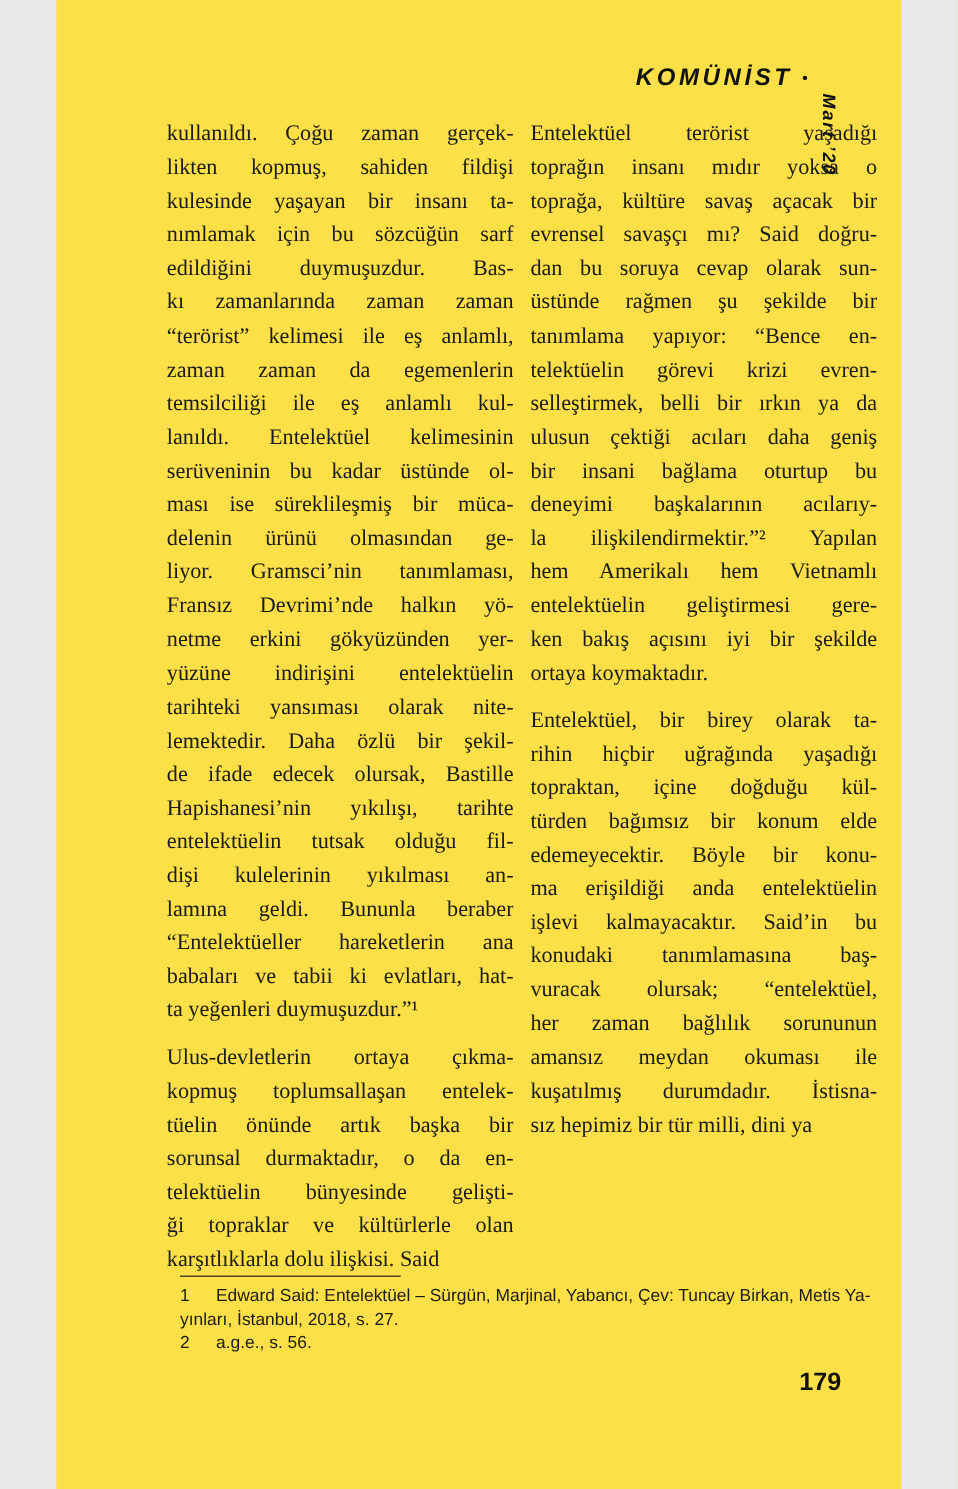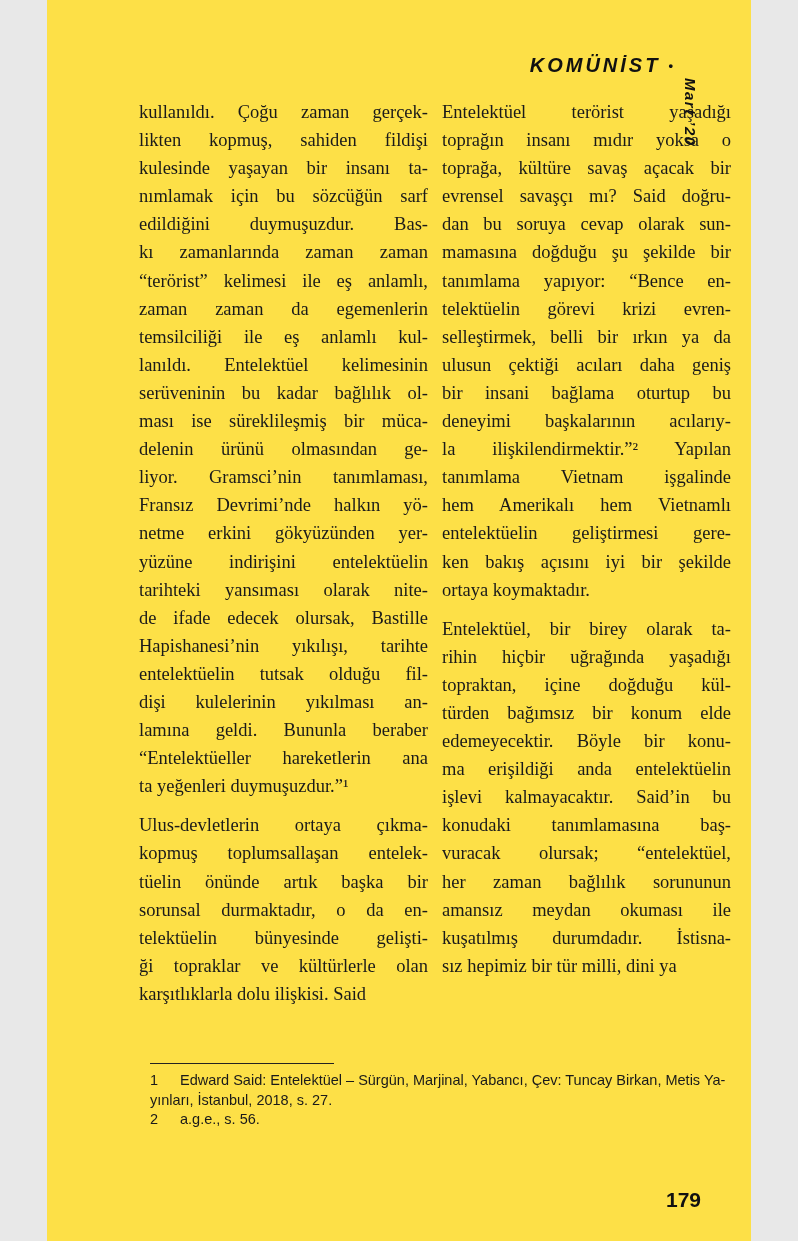--- a/index.html
+++ b/index.html
@@ -71,21 +71,21 @@
   .fn-rule{
     width:184px;
     border-top:1.5px solid #222;
     margin-bottom:7px;
   }
   .fn-first{display:flex;}
   .fn-num{width:30px;flex:none;}
   .fn-text{flex:1;}
   .page-number{
     position:absolute;
-    right:50px;top:1188px;
+    right:50px;top:1140px;
     font-family:"Liberation Sans", sans-serif;
     font-weight:bold;
     font-size:21px;
     color:#111;
   }
 </style>
 </head>
 <body>
 
 <div class="page">
@@ -102,62 +102,63 @@
           <div class="line">kullanıldı. Çoğu zaman gerçek-</div>
           <div class="line">likten kopmuş, sahiden fildişi</div>
           <div class="line">kulesinde yaşayan bir insanı ta-</div>
           <div class="line">nımlamak için bu sözcüğün sarf</div>
           <div class="line">edildiğini duymuşuzdur. Bas-</div>
           <div class="line">kı zamanlarında zaman zaman</div>
           <div class="line">“terörist” kelimesi ile eş anlamlı,</div>
           <div class="line">zaman zaman da egemenlerin</div>
           <div class="line">temsilciliği ile eş anlamlı kul-</div>
           <div class="line">lanıldı. Entelektüel kelimesinin</div>
-          <div class="line">serüveninin bu kadar bağlılık ol-</div>
+          <div class="line">serüveninin bu kadar üstünde ol-</div>
           <div class="line">ması ise süreklileşmiş bir müca-</div>
           <div class="line">delenin ürünü olmasından ge-</div>
           <div class="line">liyor. Gramsci’nin tanımlaması,</div>
           <div class="line">Fransız Devrimi’nde halkın yö-</div>
           <div class="line">netme erkini gökyüzünden yer-</div>
           <div class="line">yüzüne indirişini entelektüelin</div>
           <div class="line">tarihteki yansıması olarak nite-</div>
+          <div class="line">lemektedir. Daha özlü bir şekil-</div>
           <div class="line">de ifade edecek olursak, Bastille</div>
           <div class="line">Hapishanesi’nin yıkılışı, tarihte</div>
           <div class="line">entelektüelin tutsak olduğu fil-</div>
           <div class="line">dişi kulelerinin yıkılması an-</div>
           <div class="line">lamına geldi. Bununla beraber</div>
           <div class="line">“Entelektüeller hareketlerin ana</div>
+          <div class="line">babaları ve tabii ki evlatları, hat-</div>
           <div class="line last">ta yeğenleri duymuşuzdur.”¹</div>
         </div>
         <div class="para">
           <div class="line">Ulus-devletlerin ortaya çıkma-</div>
           <div class="line">kopmuş toplumsallaşan entelek-</div>
           <div class="line">tüelin önünde artık başka bir</div>
           <div class="line">sorunsal durmaktadır, o da en-</div>
           <div class="line">telektüelin bünyesinde gelişti-</div>
           <div class="line">ği topraklar ve kültürlerle olan</div>
           <div class="line last">karşıtlıklarla dolu ilişkisi. Said</div>
         </div>
       </div>
     <div class="col" id="col-right">
         <div class="para">
           <div class="line">Entelektüel terörist yaşadığı</div>
           <div class="line">toprağın insanı mıdır yoksa o</div>
           <div class="line">toprağa, kültüre savaş açacak bir</div>
           <div class="line">evrensel savaşçı mı? Said doğru-</div>
           <div class="line">dan bu soruya cevap olarak sun-</div>
-          <div class="line">mamasına doğduğu şu şekilde bir</div>
+          <div class="line">üstünde rağmen şu şekilde bir</div>
           <div class="line">tanımlama yapıyor: “Bence en-</div>
           <div class="line">telektüelin görevi krizi evren-</div>
           <div class="line">selleştirmek, belli bir ırkın ya da</div>
           <div class="line">ulusun çektiği acıları daha geniş</div>
           <div class="line">bir insani bağlama oturtup bu</div>
           <div class="line">deneyimi başkalarının acılarıy-</div>
           <div class="line">la ilişkilendirmektir.”² Yapılan</div>
-          <div class="line">tanımlama Vietnam işgalinde</div>
           <div class="line">hem Amerikalı hem Vietnamlı</div>
           <div class="line">entelektüelin geliştirmesi gere-</div>
           <div class="line">ken bakış açısını iyi bir şekilde</div>
           <div class="line last">ortaya koymaktadır.</div>
         </div>
         <div class="para">
           <div class="line">Entelektüel, bir birey olarak ta-</div>
           <div class="line">rihin hiçbir uğrağında yaşadığı</div>
           <div class="line">topraktan, içine doğduğu kül-</div>
           <div class="line">türden bağımsız bir konum elde</div>

